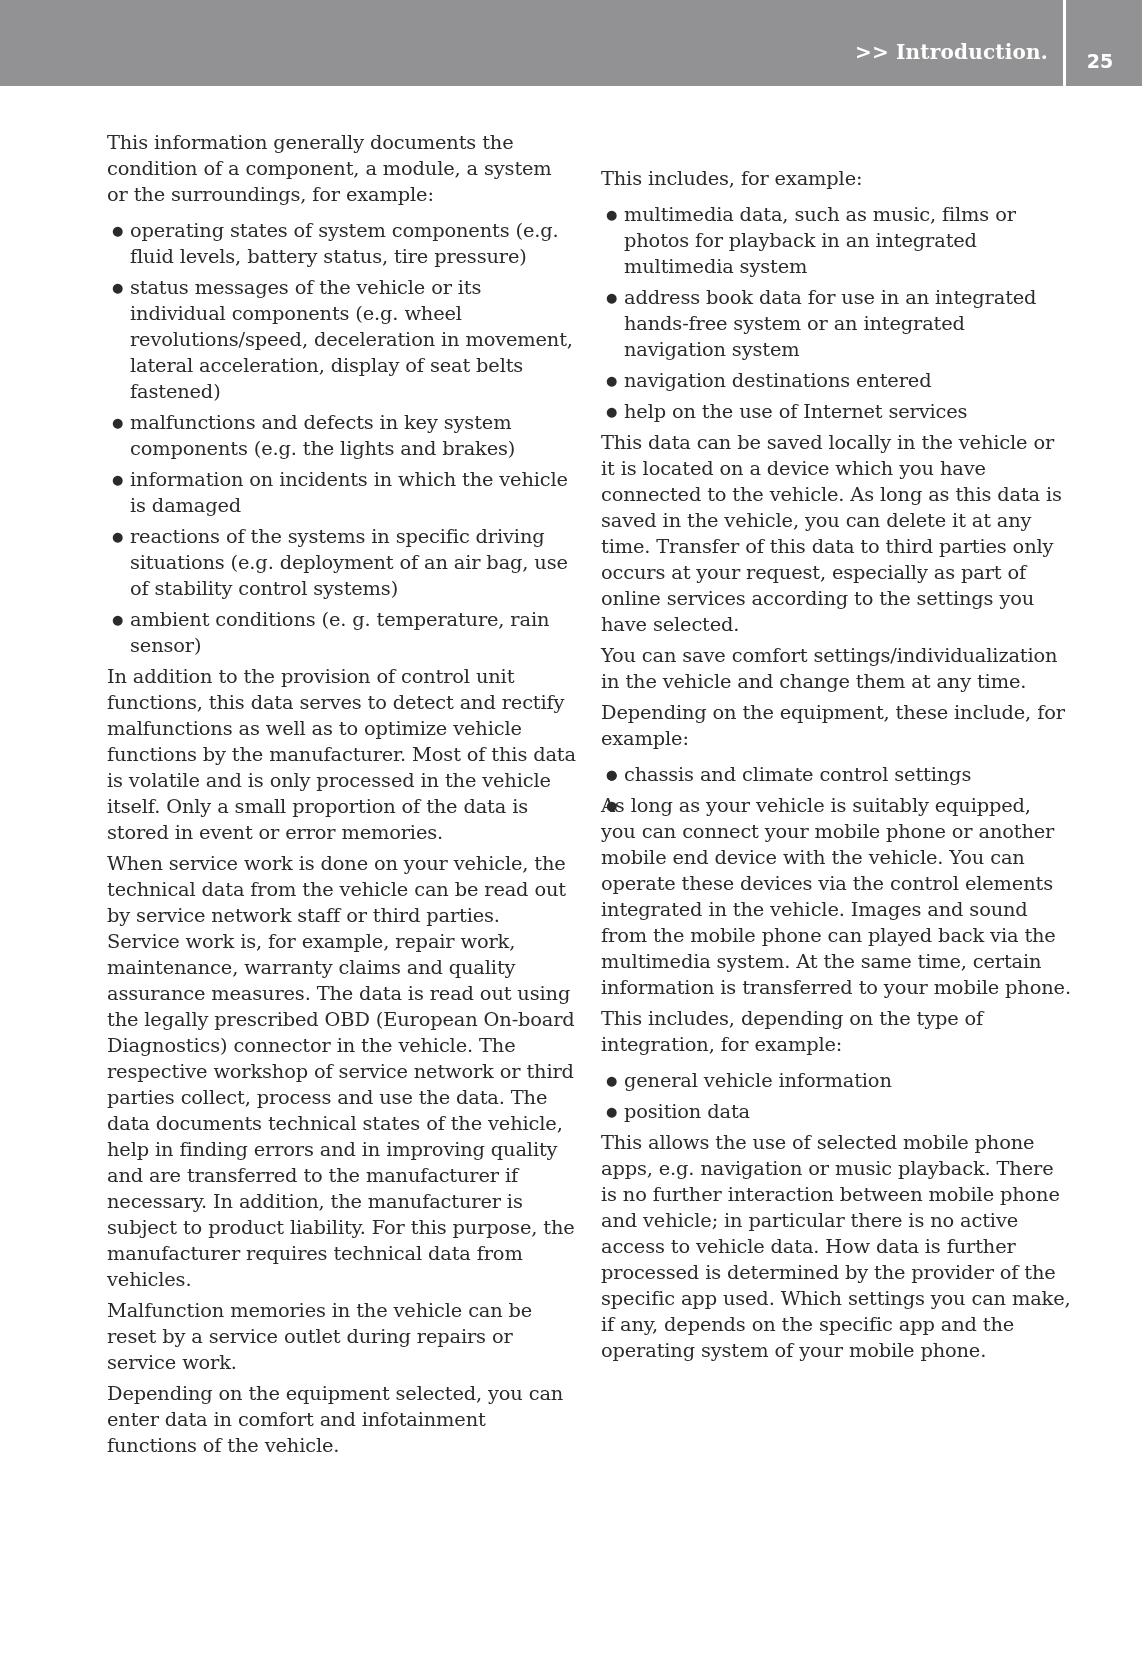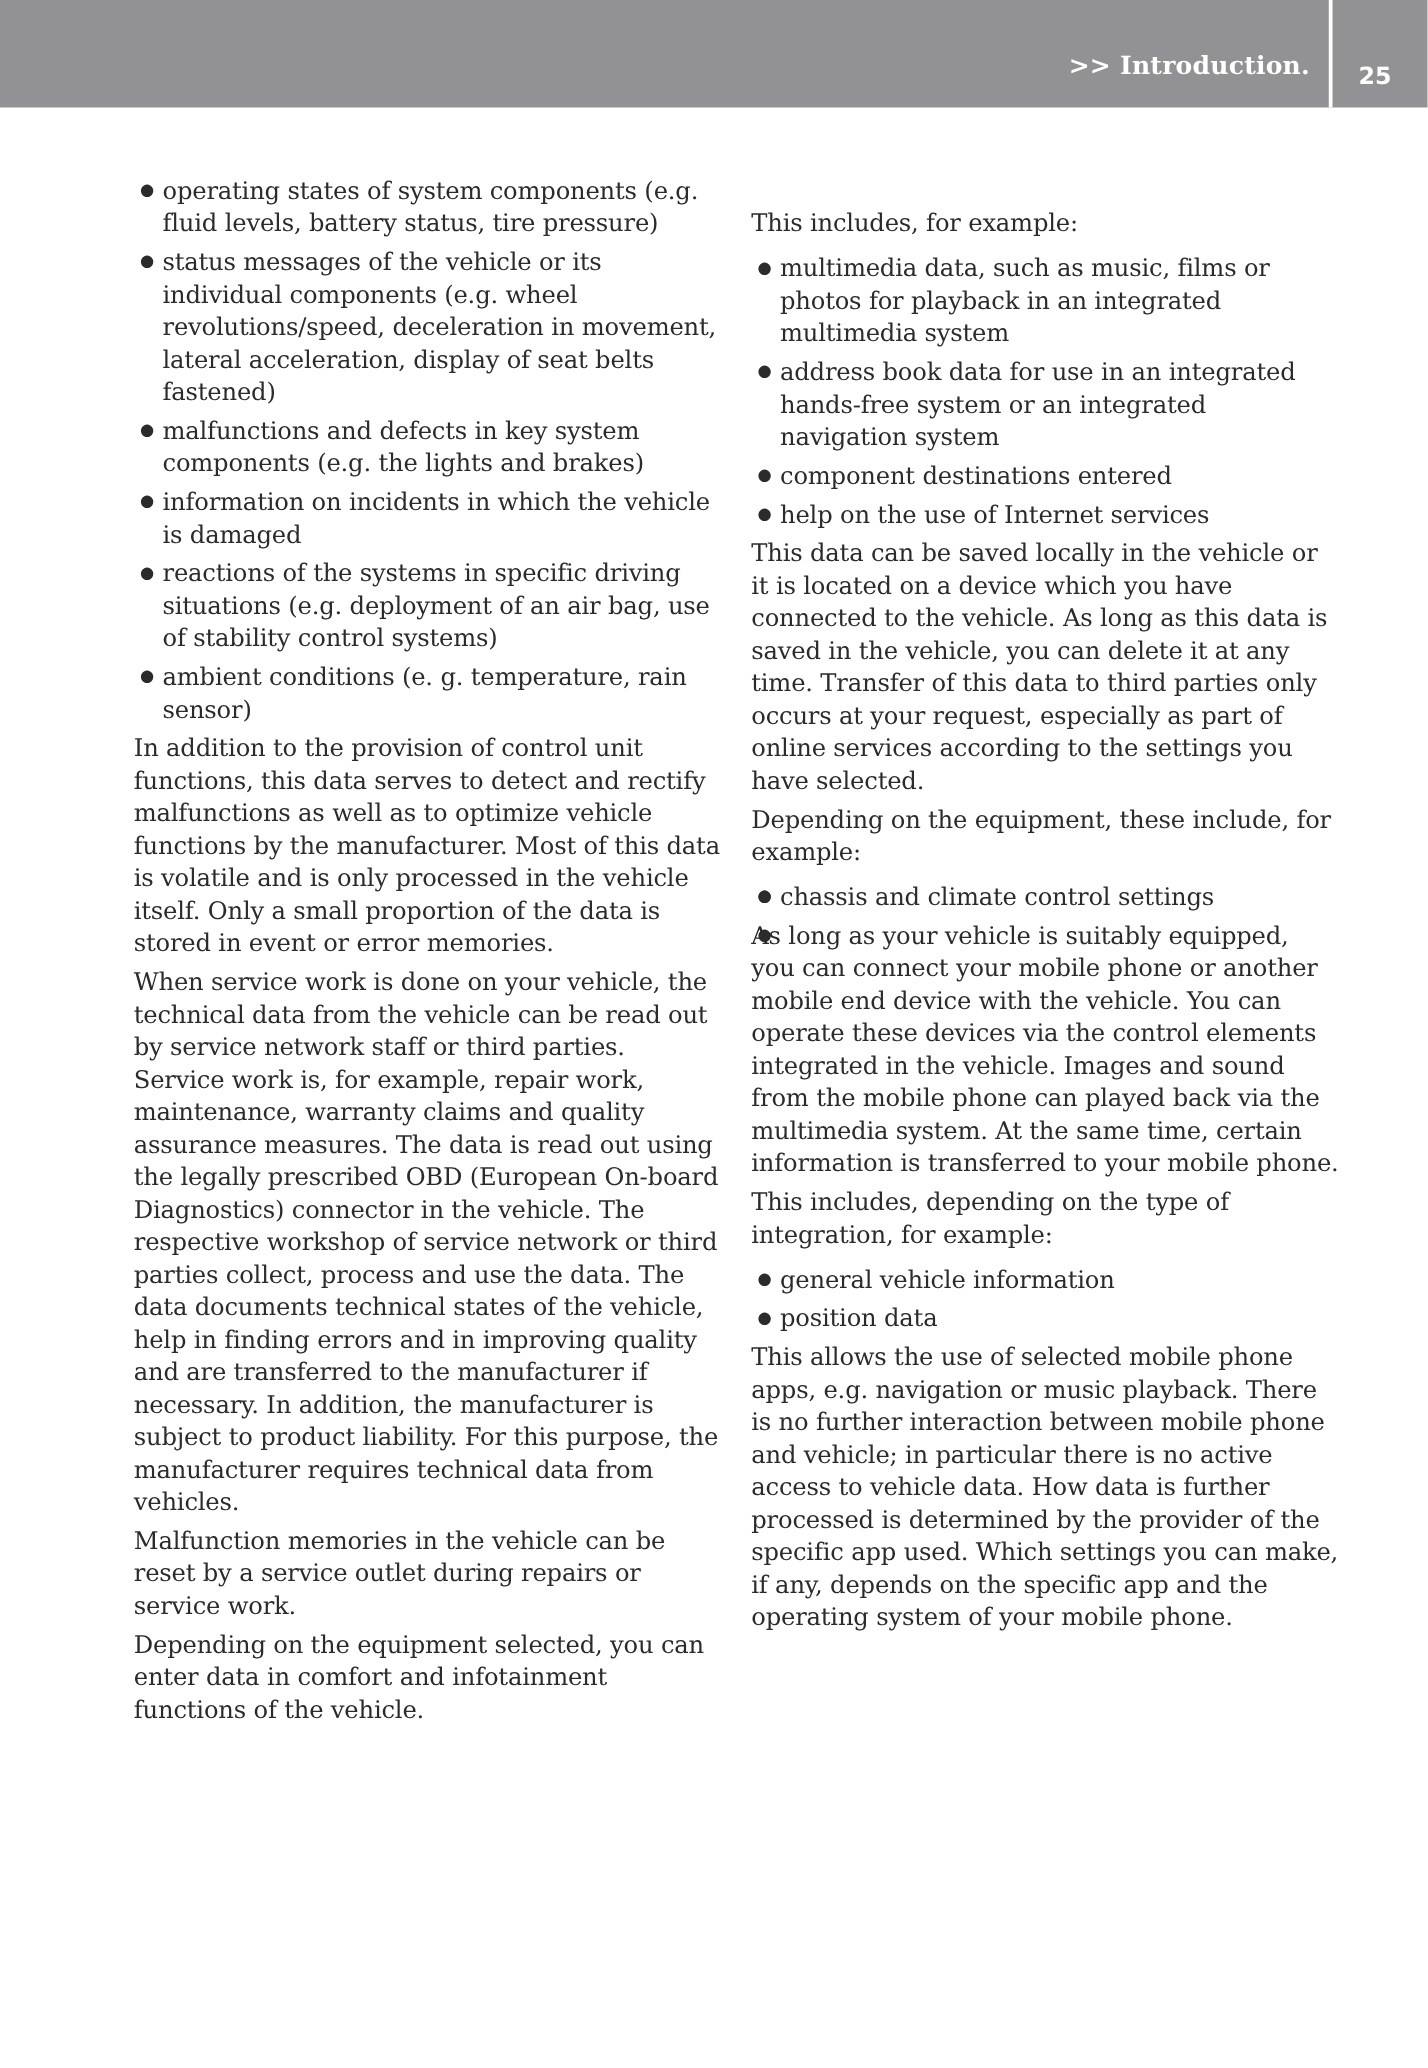--- a/index.html
+++ b/index.html
@@ -23,43 +23,45 @@
 </head>
 <body>
 
 <div class="header">
   <div class="header-title">&gt;&gt; Introduction.</div>
   <div class="header-divider"></div>
   <div class="page-number">25</div>
 </div>
 
 <div class="column col-left">
+  <p>This information generally documents the condition of a component, a module, a system or the surroundings, for example:</p>
   <ul class="first-list">
     <li><span class="bullet">●</span><span>operating states of system components (e.g. fluid levels, battery status, tire pressure)</span></li>
     <li><span class="bullet">●</span><span>status messages of the vehicle or its individual components (e.g. wheel revolutions/speed, deceleration in movement, lateral acceleration, display of seat belts fastened)</span></li>
     <li><span class="bullet">●</span><span>malfunctions and defects in key system components (e.g. the lights and brakes)</span></li>
     <li><span class="bullet">●</span><span>information on incidents in which the vehicle is damaged</span></li>
     <li><span class="bullet">●</span><span>reactions of the systems in specific driving situations (e.g. deployment of an air bag, use of stability control systems)</span></li>
     <li><span class="bullet">●</span><span>ambient conditions (e. g. temperature, rain sensor)</span></li>
   </ul>
   <p>In addition to the provision of control unit functions, this data serves to detect and rectify malfunctions as well as to optimize vehicle functions by the manufacturer. Most of this data is volatile and is only processed in the vehicle itself. Only a small proportion of the data is stored in event or error memories.</p>
   <p>When service work is done on your vehicle, the technical data from the vehicle can be read out by service network staff or third parties. Service work is, for example, repair work, maintenance, warranty claims and quality assurance measures. The data is read out using the legally prescribed OBD (European On-board Diagnostics) connector in the vehicle. The respective workshop of service network or third parties collect, process and use the data. The data documents technical states of the vehicle, help in finding errors and in improving quality and are transferred to the manufacturer if necessary. In addition, the manufacturer is subject to product liability. For this purpose, the manufacturer requires technical data from vehicles.</p>
   <p>Malfunction memories in the vehicle can be reset by a service outlet during repairs or service work.</p>
   <p>Depending on the equipment selected, you can enter data in comfort and infotainment functions of the vehicle.</p>
 </div>
 
 <div class="column col-right">
   <p>This includes, for example:</p>
   <ul class="first-list">
     <li><span class="bullet">●</span><span>multimedia data, such as music, films or photos for playback in an integrated multimedia system</span></li>
     <li><span class="bullet">●</span><span>address book data for use in an integrated hands-free system or an integrated navigation system</span></li>
-    <li><span class="bullet">●</span><span>component destinations entered</span></li>
+    <li><span class="bullet">●</span><span>navigation destinations entered</span></li>
     <li><span class="bullet">●</span><span>help on the use of Internet services</span></li>
   </ul>
   <p>This data can be saved locally in the vehicle or it is located on a device which you have connected to the vehicle. As long as this data is saved in the vehicle, you can delete it at any time. Transfer of this data to third parties only occurs at your request, especially as part of online services according to the settings you have selected.</p>
+  <p>You can save comfort settings/individualization in the vehicle and change them at any time.</p>
   <p>Depending on the equipment, these include, for example:</p>
   <ul class="first-list">
     <li><span class="bullet">●</span></li>
     <li><span class="bullet">●</span><span>chassis and climate control settings</span></li>
     <li><span class="bullet">●</span></li>
   </ul>
   <p>As long as your vehicle is suitably equipped, you can connect your mobile phone or another mobile end device with the vehicle. You can operate these devices via the control elements integrated in the vehicle. Images and sound from the mobile phone can played back via the multimedia system. At the same time, certain information is transferred to your mobile phone.</p>
   <p>This includes, depending on the type of integration, for example:</p>
   <ul class="first-list">
     <li><span class="bullet">●</span><span>general vehicle information</span></li>

